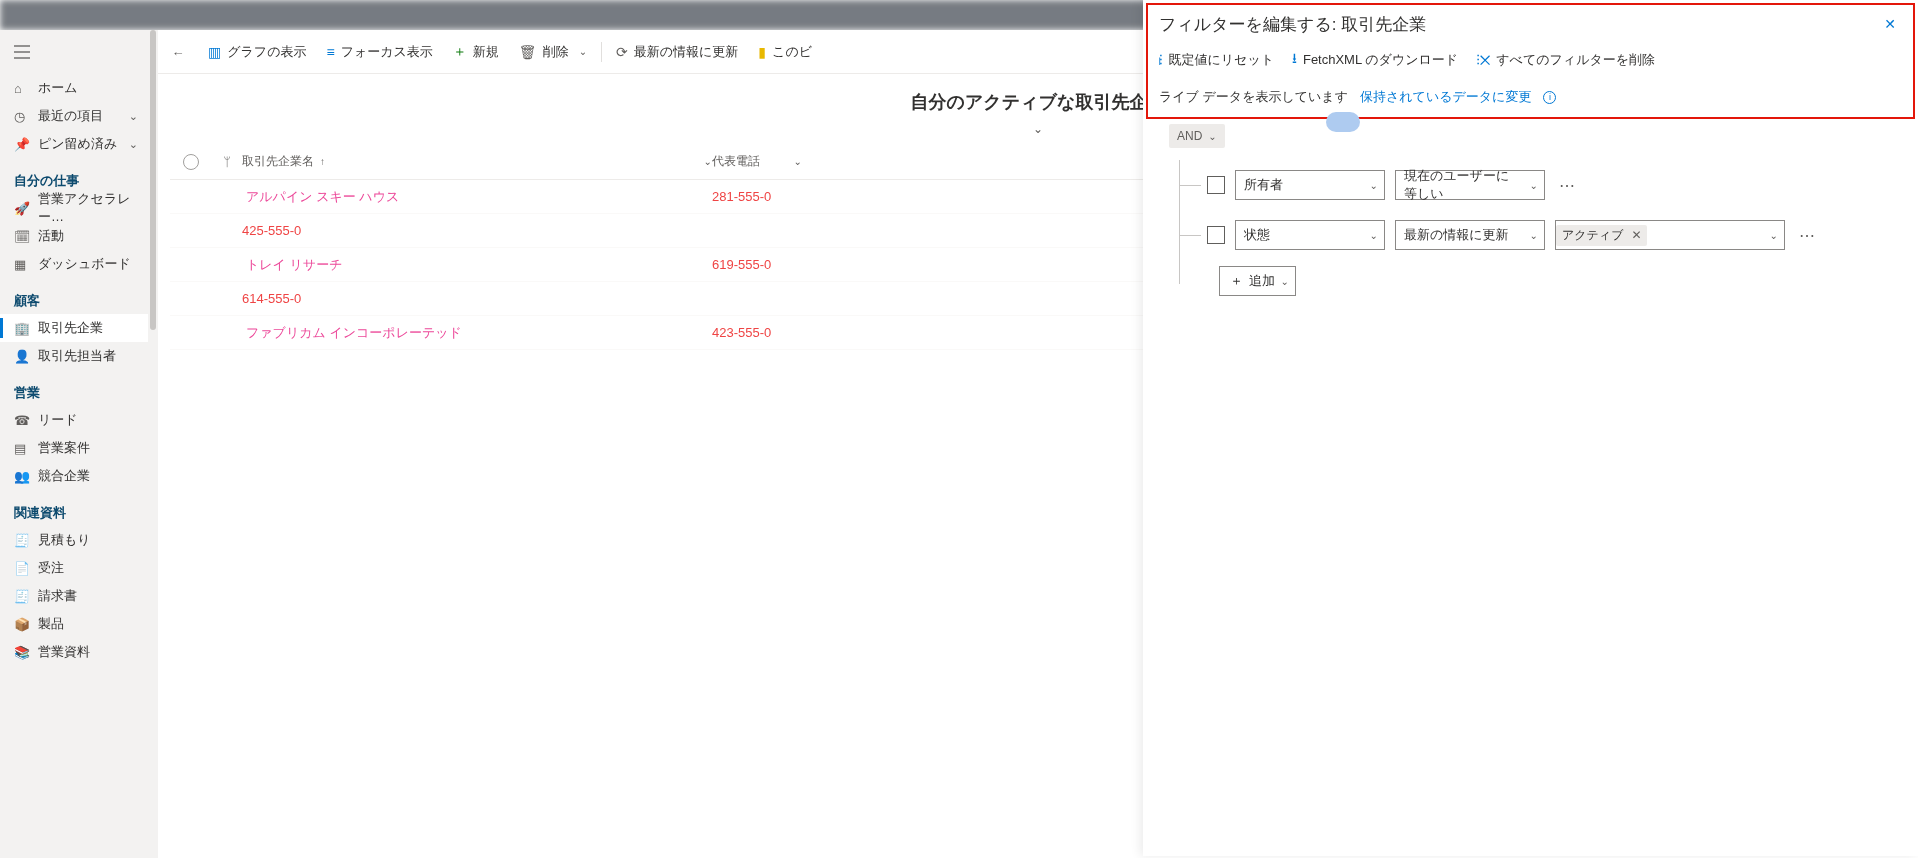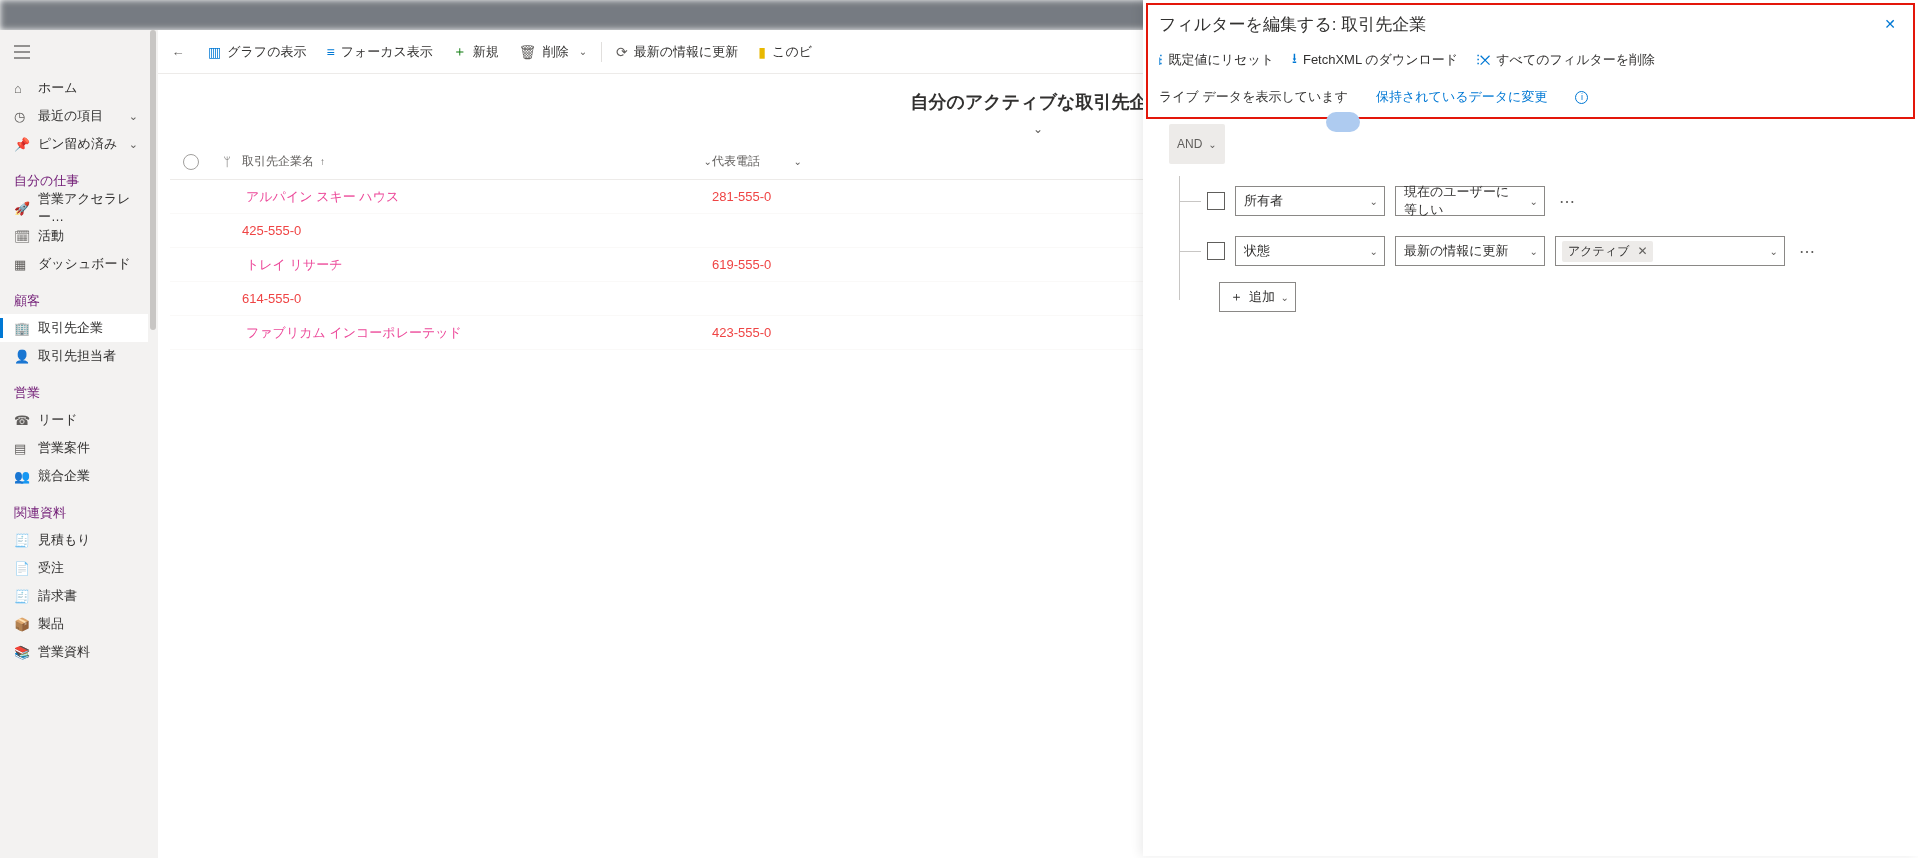--- a/index.html
+++ b/index.html
@@ -21,21 +21,21 @@
   
   .leftnav { position:absolute; top:30px; left:0; width:158px; bottom:0; background:#f3f2f1; overflow-y:auto; }
   .leftnav-inner { width:148px; }
   .fake-scrollbar { position:absolute; top:0; right:0; width:10px; height:100%; background:#f3f2f1; }
   .fake-thumb { position:absolute; top:0; left:2px; width:6px; height:300px; background:#c8c6c4; border-radius:3px; }
   .nav-item { display:flex; align-items:center; height:28px; padding:0 10px 0 14px; color:#323130; cursor:pointer; gap:8px; font-size:13px; position:relative; }
   .nav-item .nav-icon { width:16px; display:inline-flex; color:#605e5c; }
   .nav-item.selected { background:#fff; }
   .nav-item.selected::before { content:""; position:absolute; left:0; top:4px; bottom:4px; width:3px; background:#0078d4; }
   .nav-item .chev { margin-left:auto; color:#605e5c; font-size:11px; }
-  .nav-section { padding:14px 14px 4px 14px; color:#701a75; font-size:13px; font-weight:400; }
+  .nav-section { padding:14px 14px 4px 14px; color:#0c4a6e; font-size:13px; font-weight:700; }
 
   
   .main { position:absolute; top:30px; left:158px; right:0; bottom:0; background:#fff; }
   .view-header { padding:16px 24px 8px 24px; display:flex; align-items:center; gap:8px;flex-direction:column; }
   .view-title { font-size:18px; font-weight:600; color:#323130; }
   .view-title-chev { color:#605e5c; font-size:12px; }
 
   .grid { padding:0 12px; }
   .grid-head { display:flex; align-items:center; height:36px; border-bottom:1px solid #edebe9; color:#605e5c; font-size:12px; }
   .col-check { width:42px; display:flex; justify-content:center; }
@@ -52,34 +52,34 @@
   
   .panel { position:absolute; top:0; right:0; width:775px; height:856px; background:#fff; box-shadow:-3px 0 10px rgba(0,0,0,0.08); }
   .panel-highlight { position:absolute; left:3px; top:3px; width:769px; height:116px; border:2px solid #e3170a; pointer-events:none; }
   .panel-pill { position:absolute; left:183px; top:112px; width:34px; height:20px; border-radius:12px; background:#aecbf0; pointer-events:none; }
   .panel-head { display:flex; align-items:center; padding:10px 16px 4px 16px; }
   .panel-title { font-size:17px; font-weight:400; }
   .panel-close { margin-left:auto; color:#0078d4; cursor:pointer; font-size:14px; padding:6px; }
   .panel-toolbar { display:flex; align-items:center; gap:18px; padding:6px 16px 10px 16px; }
   .pt-item { display:flex; align-items:center; gap:6px; color:#323130; cursor:pointer; font-size:13px; }
   .pt-item .pt-icon { color:#0078d4; font-size:14px; }
-  .panel-status { display:flex; align-items:center; gap:28px; padding:6px 16px 14px 16px; font-size:13px; }
+  .panel-status { display:flex; align-items:center; gap:12px; padding:6px 16px 14px 16px; font-size:13px; }
   .panel-status .link { color:#0078d4; cursor:pointer; }
   .info-icon { color:#0078d4; border:1px solid #0078d4; border-radius:50%; width:13px; height:13px; display:inline-flex; align-items:center; justify-content:center; font-size:9px; line-height:1; }
 
   .filter-area { padding:4px 20px; }
-  .group-chip { display:inline-flex; align-items:center; background:#edebe9; height:40px; padding:0 8px; border-radius:2px; color:#605e5c; font-size:12px; gap:6px; cursor:pointer; margin-left:6px; }
+  .group-chip { display:inline-flex; align-items:center; background:#edebe9; height:24px; padding:0 8px; border-radius:2px; color:#605e5c; font-size:12px; gap:6px; cursor:pointer; margin-left:6px; }
   .tree { position:relative; margin-top:12px; margin-left:16px; }
   .tree::before { content:""; position:absolute; left:0; top:0; height:124px; border-left:1px solid #c8c6c4; }
   .cond-row { display:flex; align-items:center; gap:10px; padding:10px 0 10px 28px; position:relative; }
   .cond-row::before { content:""; position:absolute; left:0; top:50%; width:22px; border-top:1px solid #c8c6c4; }
   .chk { width:18px;height:18px;border:1px solid #605e5c;background:#fff;cursor:pointer; }
   .sel { height:30px; border:1px solid #8a8886; background:#fff; padding:0 22px 0 8px; font-size:13px; color:#323130; position:relative; display:flex; align-items:center; cursor:pointer; min-width:150px; }
   .sel .chev-dn { position:absolute; right:6px; top:50%; transform:translateY(-50%); color:#605e5c; font-size:10px; }
-  .sel.tagbox { min-width:230px; padding-left:6px; }
+  .sel.tagbox { min-width:230px; padding-left:0; }
   .tag { background:#edebe9; padding:2px 6px; border-radius:2px; display:inline-flex; align-items:center; gap:8px; font-size:12px; color:#323130; }
   .tag .x { color:#605e5c; cursor:pointer; }
   .row-more { color:#605e5c; font-size:16px; cursor:pointer; padding:4px; }
   .add-row { display:flex; padding:6px 0 0 40px; }
   .add-btn { border:1px solid #8a8886; background:#fff; height:30px; padding:0 20px 0 10px; display:flex; align-items:center; gap:6px; cursor:pointer; font-size:13px; position:relative; }
   .add-btn .chev-dn { position:absolute; right:6px; font-size:10px; color:#605e5c; }
 </style>
 </head>
 <body>
 

